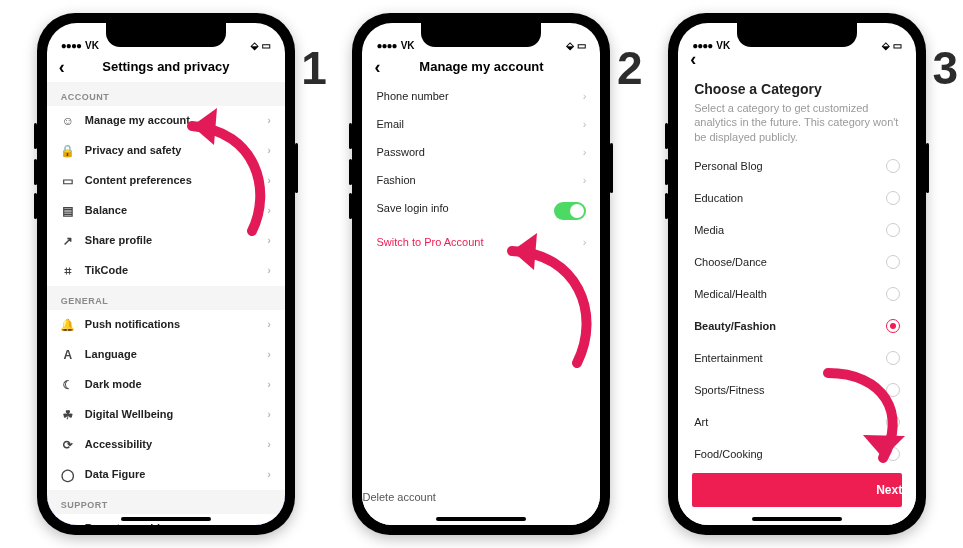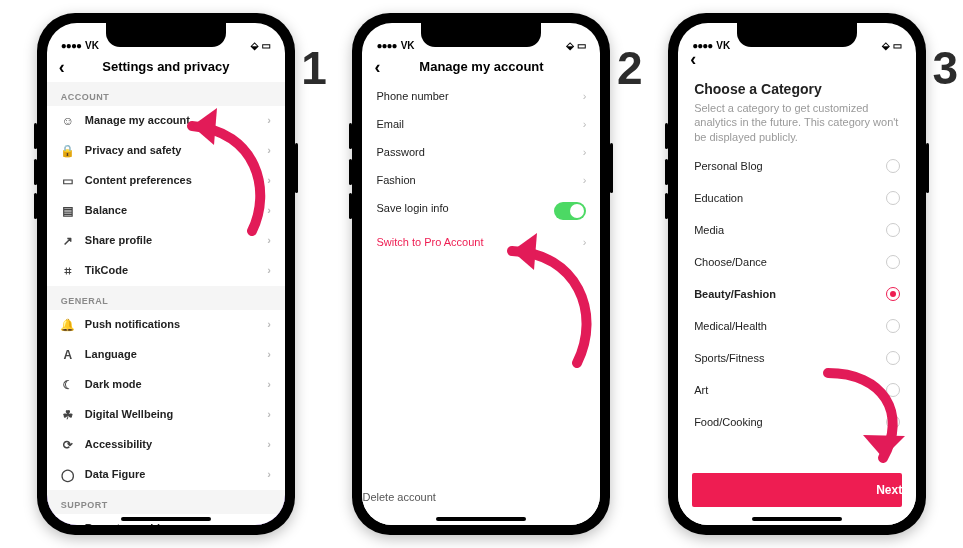--- a/index.html
+++ b/index.html
@@ -397,26 +397,30 @@
               <span class="radio"></span>
             </div>
             <div class="cat-row">
               <span class="cat-label">Media</span>
               <span class="radio"></span>
             </div>
             <div class="cat-row">
               <span class="cat-label">Choose/Dance</span>
               <span class="radio"></span>
             </div>
+            <div class="cat-row">
+              <span class="cat-label">Medical/Health</span>
+              <span class="radio"></span>
+            </div>
             <div class="cat-row sel">
               <span class="cat-label">Beauty/Fashion</span>
               <span class="radio"></span>
             </div>
             <div class="cat-row">
-              <span class="cat-label">Medical/Health</span>
+              <span class="cat-label">Entertainment</span>
               <span class="radio"></span>
             </div>
             <div class="cat-row">
               <span class="cat-label">Sports/Fitness</span>
               <span class="radio"></span>
             </div>
             <div class="cat-row">
               <span class="cat-label">Art</span>
               <span class="radio"></span>
             </div>

